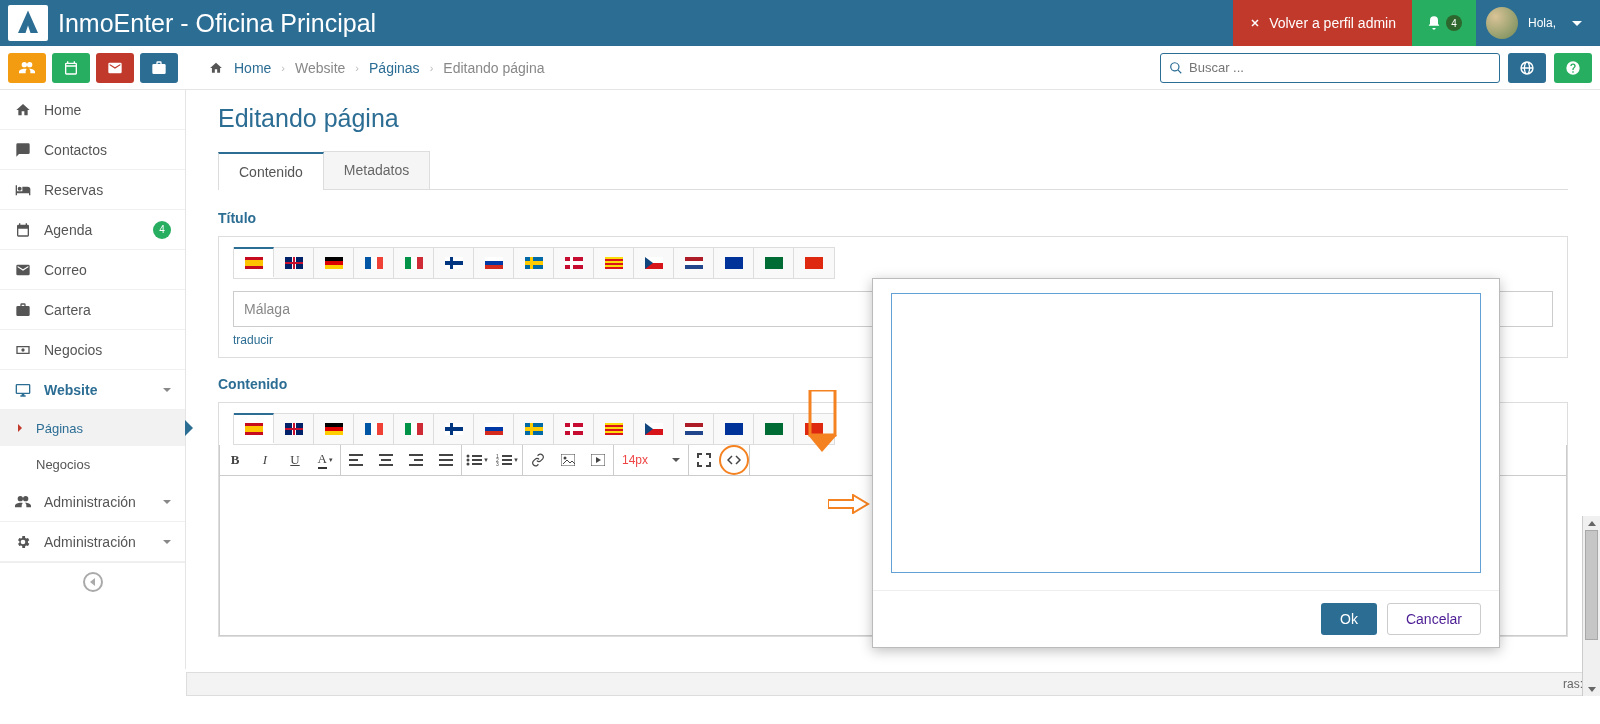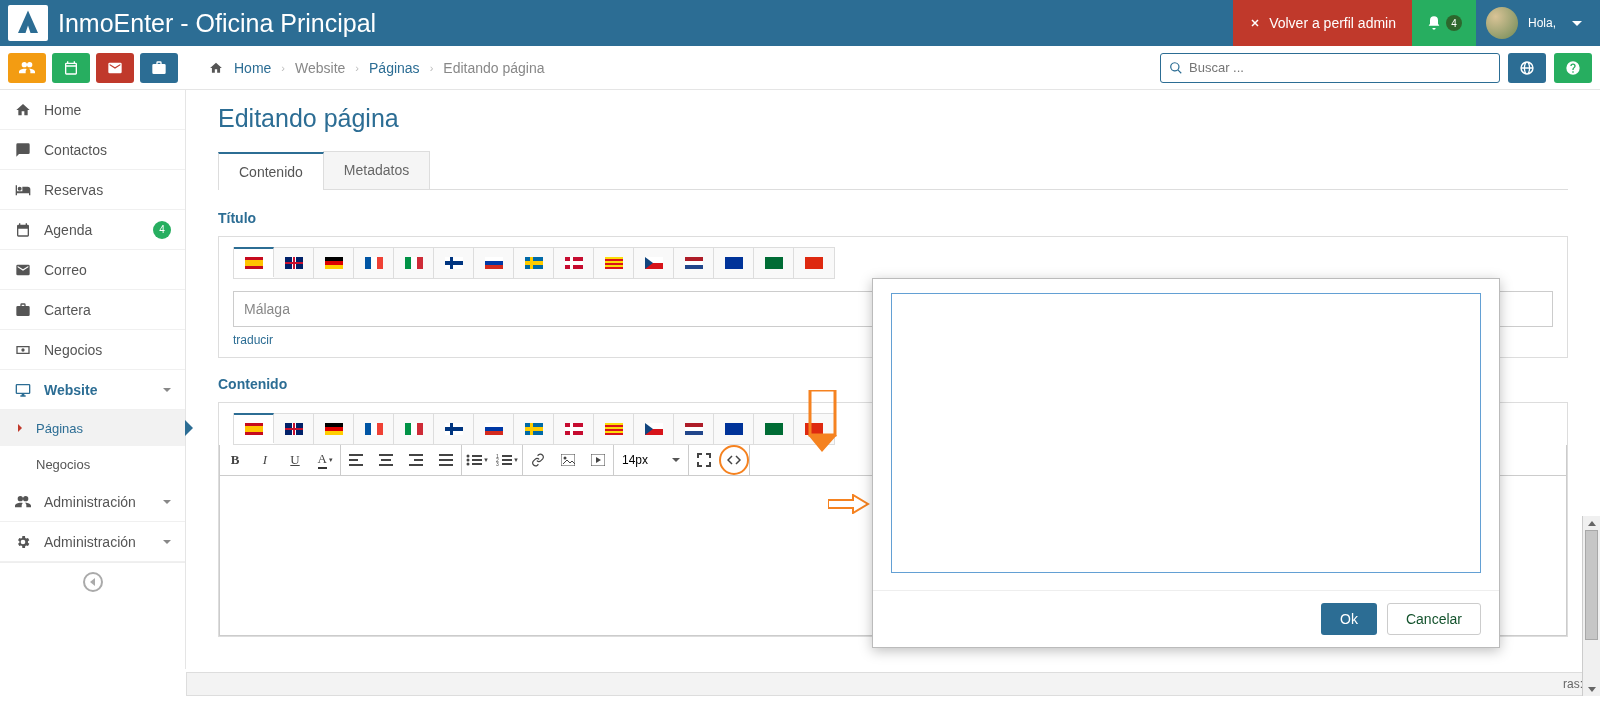--- a/index.html
+++ b/index.html
@@ -66,36 +66,36 @@
   .flag-tab:last-child{border-right:none;}
   .flag-tab.active{background:#fff;border-top:2px solid #2c6d94;margin-top:-1px;}
   .flag-tab:not(.active){background:#f9f9f9;}
   .flag-tab .flag{width:18px;height:12px;display:block;}
   .title-input{width:100%;margin-top:12px;padding:9px 10px;border:1px solid #ccc;font-size:14px;color:#888;}
   .translate-link{color:#2c6d94;font-size:12px;margin-top:6px;display:inline-block;cursor:pointer;}
   
   .editor-toolbar{display:flex;border:1px solid #ccc;border-top:none;flex-wrap:wrap;}
   .tb-group{display:flex;border-right:1px solid #ccc;}
   .tb-btn{width:30px;height:30px;display:flex;align-items:center;justify-content:center;cursor:pointer;color:#444;font-size:13px;}
-  .tb-select{height:30px;display:flex;align-items:center;padding:0 8px;gap:24px;cursor:pointer;font-size:12px;color:#000000;}
+  .tb-select{height:30px;display:flex;align-items:center;padding:0 8px;gap:24px;cursor:pointer;font-size:12px;color:#ef4444;}
   .tb-select .dd{width:0;height:0;border-left:4px solid transparent;border-right:4px solid transparent;border-top:4px solid #555;}
   .editor-area{border:1px solid #ccc;border-top:none;height:160px;background:#fff;}
   
   .annot{position:absolute;pointer-events:none;}
   
   .modal{position:absolute;top:278px;left:872px;width:628px;background:#fff;border:1px solid #bbb;box-shadow:0 3px 12px rgba(0,0,0,.25);}
   .modal-head{display:flex;align-items:center;padding:14px 18px;border-bottom:1px solid #eee;}
   .modal-head h3{font-size:18px;font-weight:500;color:#333;}
   .modal-head .close{margin-left:auto;font-size:18px;color:#888;cursor:pointer;}
   .modal-body{padding:14px 18px;}
   .modal-body textarea{width:100%;height:280px;border:1px solid #63a0d4;outline:none;resize:none;padding:6px;font-family:monospace;font-size:12px;}
   .modal-foot{display:flex;justify-content:flex-end;gap:10px;padding:12px 18px;border-top:1px solid #eee;}
   .btn{padding:7px 18px;border-radius:3px;font-size:14px;cursor:pointer;border:1px solid transparent;}
   .btn-primary{background:#2c6d94;color:#fff;}
-  .btn-default{background:#fff;border-color:#ccc;color:#14532d;}
+  .btn-default{background:#fff;border-color:#ccc;color:#4c1d95;}
   .footer-strip{position:absolute;left:186px;right:0;top:672px;height:24px;background:#f3f3f3;border:1px solid #ddd;display:flex;align-items:center;justify-content:flex-end;padding:0 6px;font-size:12px;color:#666;}
   .right-scrollbar{position:absolute;right:0;top:516px;width:18px;bottom:28px;background:#f0f0f0;border-left:1px solid #ccc;}
   .right-scrollbar .thumb{position:absolute;left:2px;right:2px;top:14px;height:110px;background:#c6c6c6;border:1px solid #a8a8a8;}
   .right-scrollbar .arrow{position:absolute;left:0;right:0;height:14px;display:flex;align-items:center;justify-content:center;}
   .right-scrollbar .arrow.up{top:0;} .right-scrollbar .arrow.down{bottom:0;}
   .right-scrollbar .arrow::before{content:"";width:0;height:0;border-left:4px solid transparent;border-right:4px solid transparent;}
   .right-scrollbar .arrow.up::before{border-bottom:5px solid #666;}
   .right-scrollbar .arrow.down::before{border-top:5px solid #666;}
   
   .f-es{background:linear-gradient(to bottom,#c60b1e 0 25%,#ffc400 25% 75%,#c60b1e 75% 100%);}

